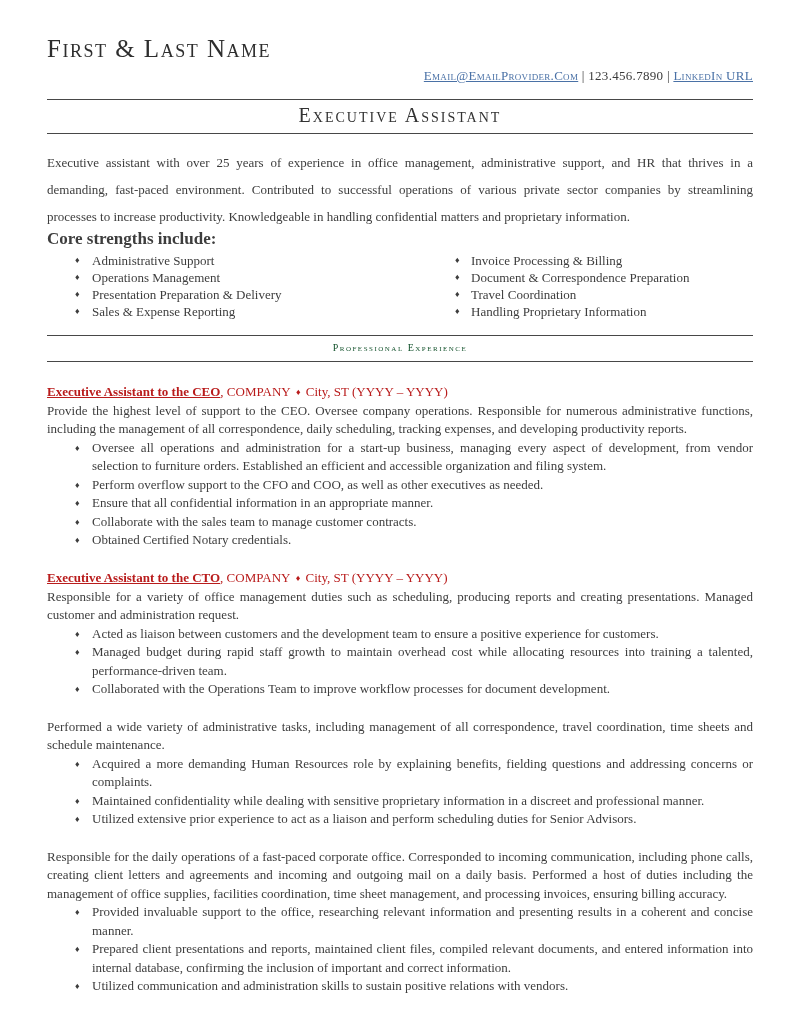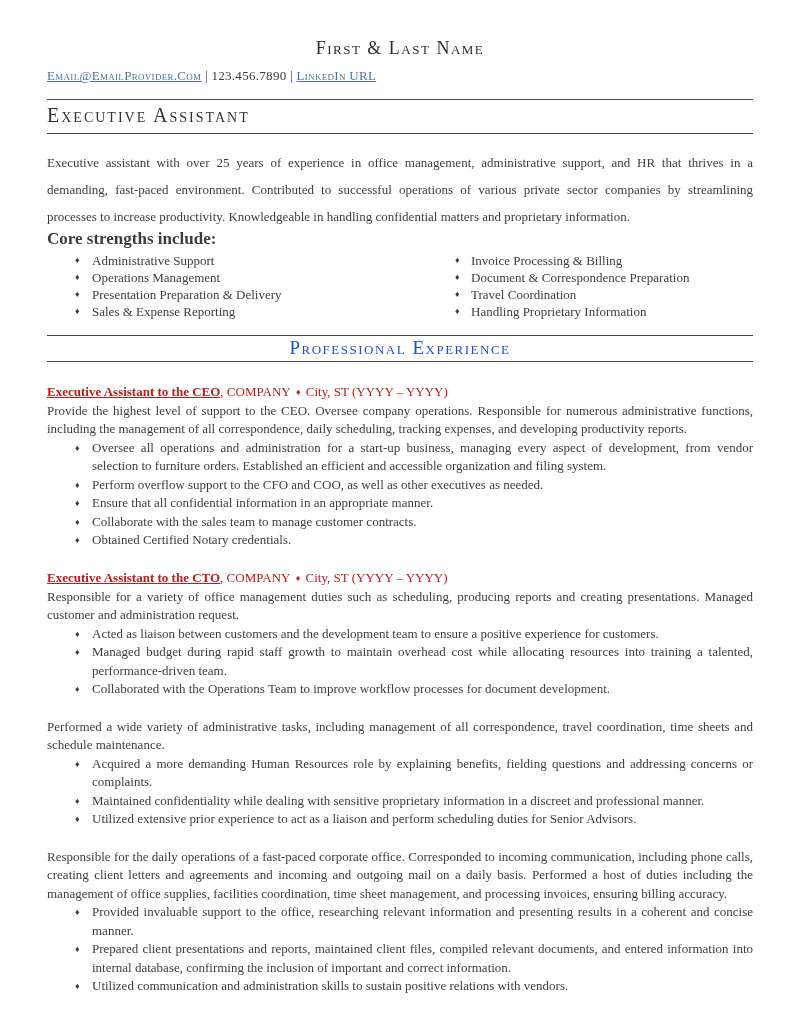--- a/index.html
+++ b/index.html
@@ -12,70 +12,70 @@
   }
   .page {
     width: 800px;
     min-height: 1035px;
     padding: 34px 47px 28px 47px;
     background: #ffffff;
   }
 
   
   .name {
-    text-align: center;
+    text-align: left;
     font-variant: small-caps;
     font-weight: 400;
-    font-size: 18px;
+    font-size: 25px;
     letter-spacing: 1.5px;
     color: #2e2e2e;
     line-height: 29px;
   }
   .contact {
-    text-align: left;
+    text-align: right;
     font-variant: small-caps;
     font-size: 13px;
     letter-spacing: 0.3px;
     margin-top: 4px;
     color: #3a3a3a;
     line-height: 18px;
   }
   .contact a {
     color: #4a71a6;
     text-decoration: underline;
     cursor: pointer;
   }
 
   
   .title-block {
     margin-top: 14px;
     border-top: 1px solid #474747;
     border-bottom: 1px solid #474747;
-    text-align: left;
+    text-align: center;
     padding: 3px 0 6px 0;
   }
   .doc-title {
     font-variant: small-caps;
     font-size: 20px;
     letter-spacing: 2px;
     color: #323232;
     line-height: 24px;
   }
   .section-header {
     margin-top: 15px;
     border-top: 1px solid #474747;
     border-bottom: 1px solid #474747;
     text-align: center;
     padding: 2px 0 4px 0;
   }
   .section-title {
     font-variant: small-caps;
-    font-size: 19px;
+    font-size: 10px;
     letter-spacing: 1.5px;
-    color: #1d4ed8;
+    color: #14532d;
     line-height: 19px;
   }
 
   
   .summary {
     margin-top: 15px;
     font-size: 13px;
     line-height: 27px;
     text-align: justify;
   }

